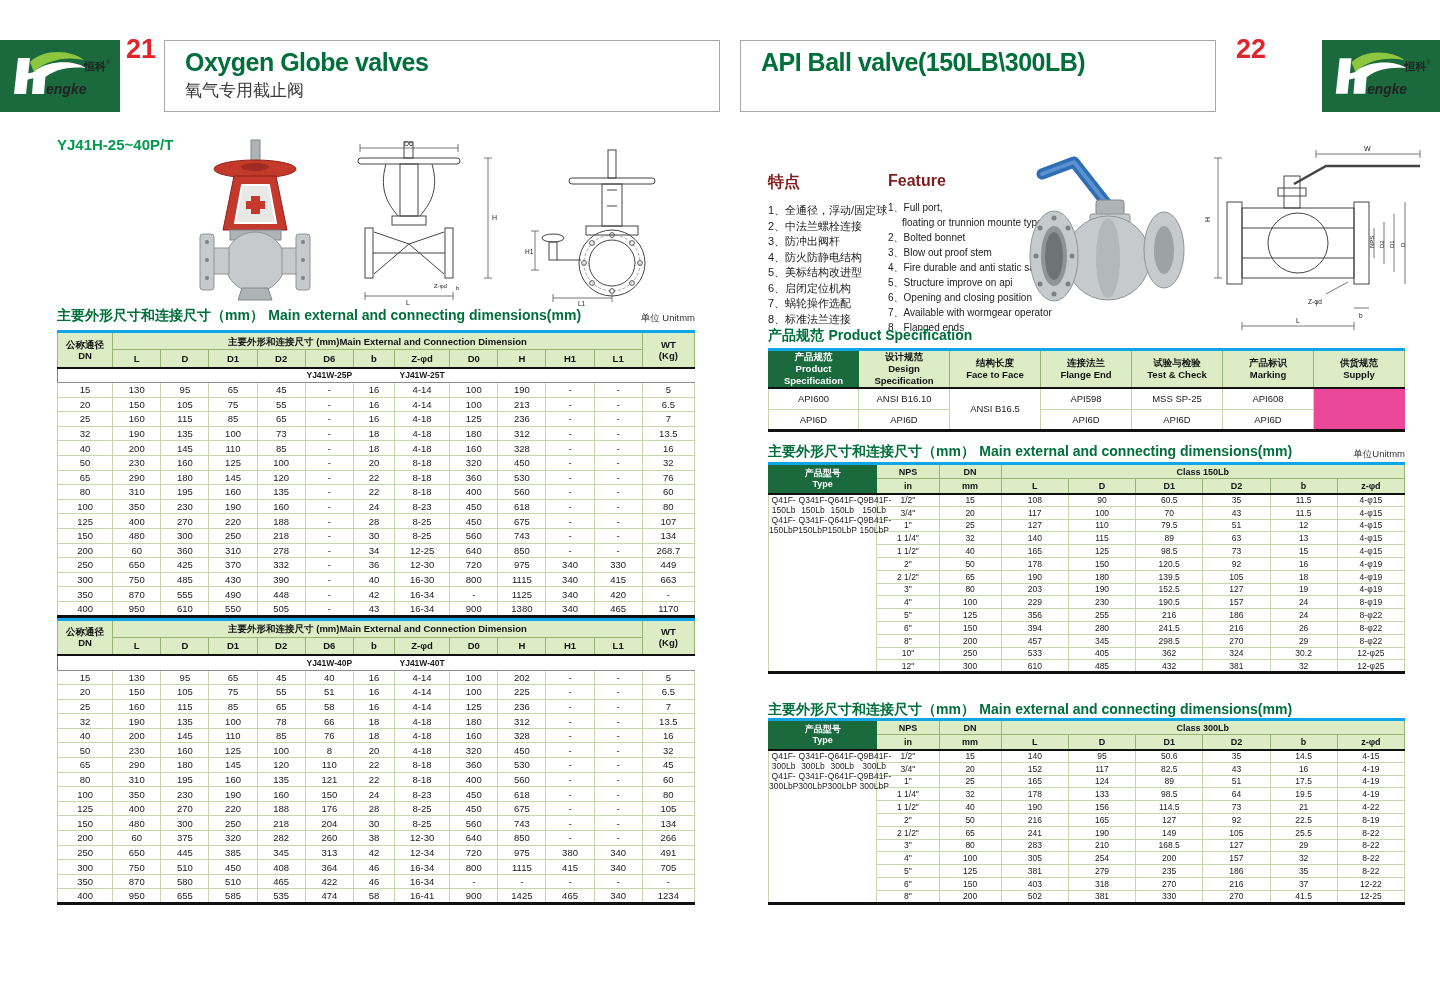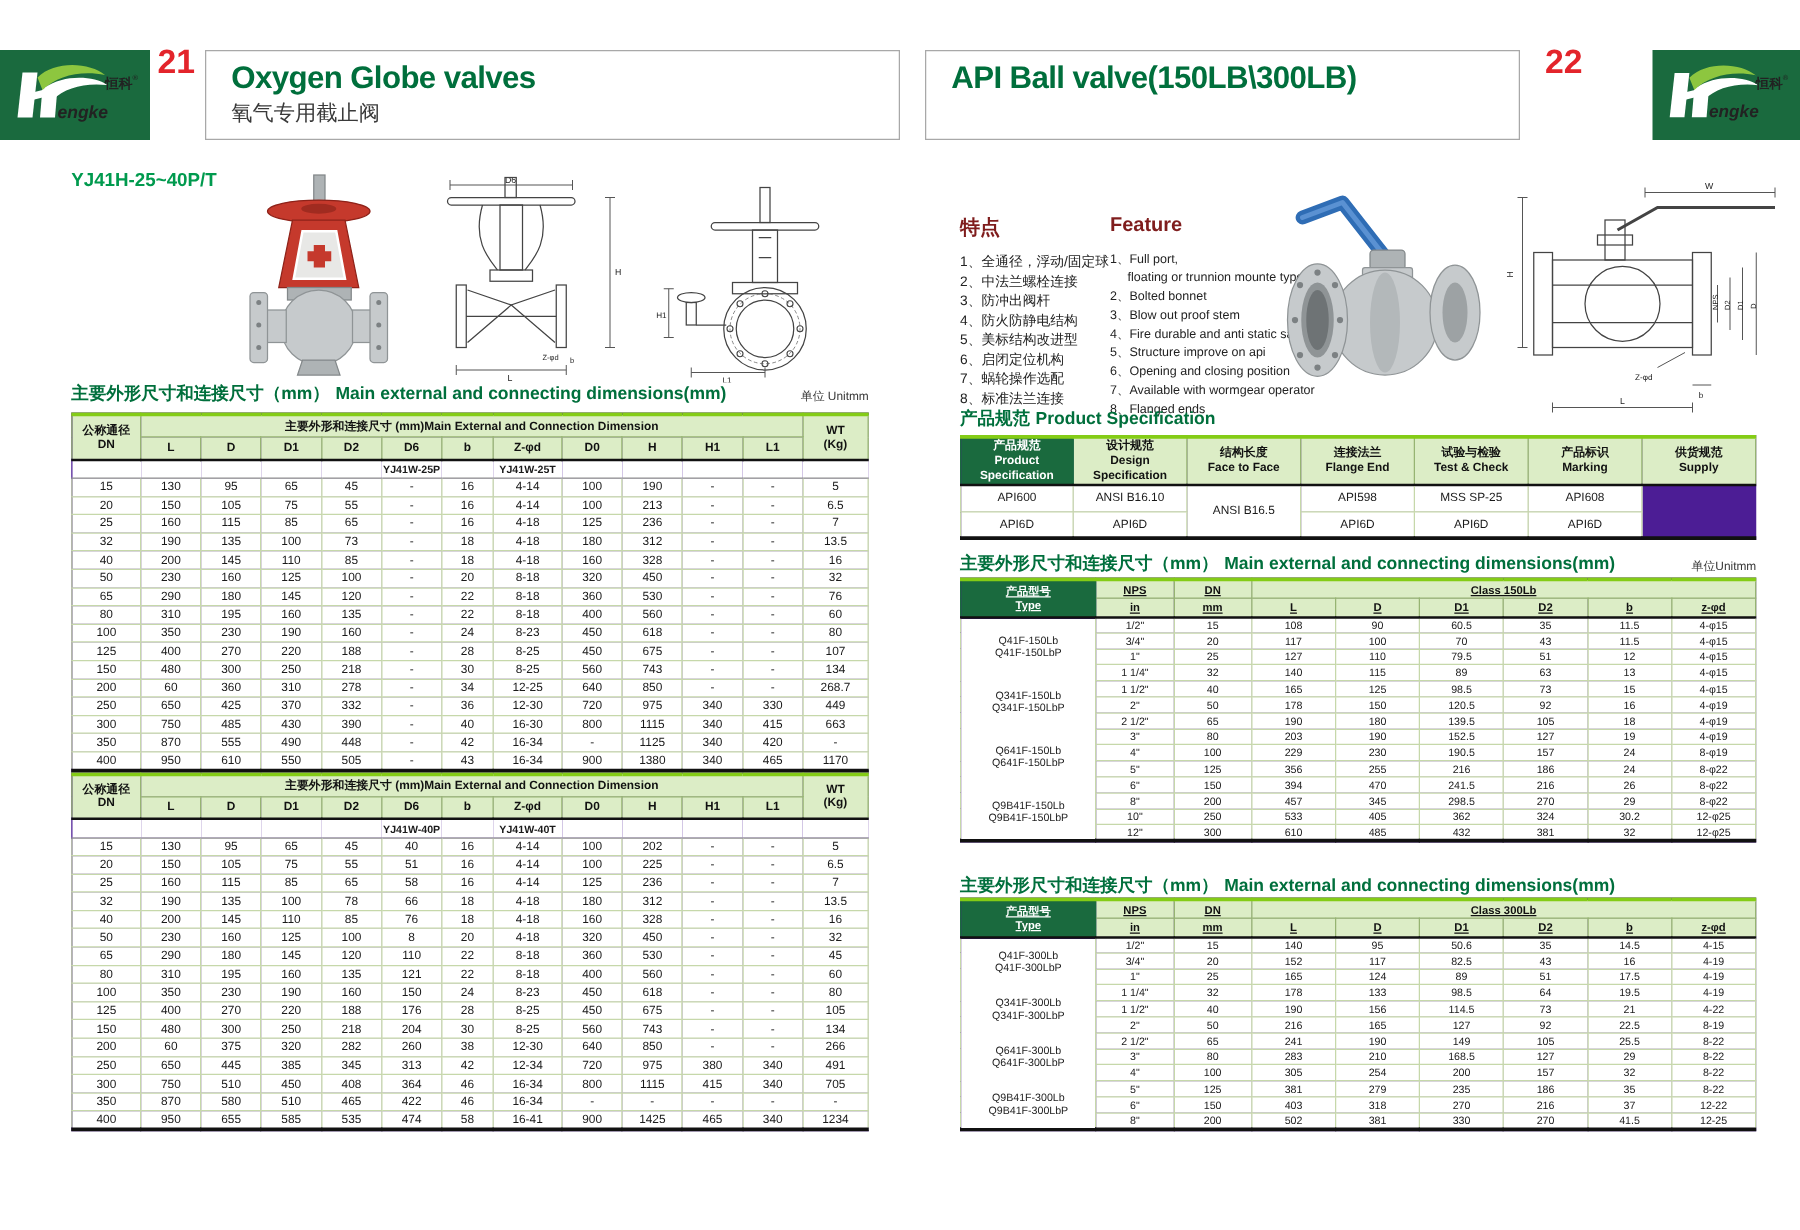--- a/index.html
+++ b/index.html
@@ -20,21 +20,21 @@
   .page-subtitle { font-size:17px; color:#3a3a3a; margin-top:2px; }
 
   
   .model-label { position:absolute; left:57px; top:136px; font-size:15px; font-weight:bold; color:#009a4e; }
   .section-title-row { position:absolute; display:flex; justify-content:space-between; align-items:flex-end; }
   .sec-title { font-size:14px; font-weight:bold; color:#006f3c; }
   .unit-label { font-size:9.5px; color:#333; }
 
   .left-tables { position:absolute; left:57px; top:330px; width:638px; }
 
-  table.gtable { border-collapse:collapse; table-layout:fixed; width:100%; border-top:3px solid #84cc16; border-bottom:3px solid #111; background:#4c1d95; }
+  table.gtable { border-collapse:collapse; table-layout:fixed; width:100%; border-top:3px solid #0ea5e9; border-bottom:3px solid #111; background:#ec4899; }
   table.gtable th { background:#dcedc6; border:1px solid #96b472; font-weight:bold; color:#111; padding:0; }
   table.gtable td { border:1px solid #c6d8aa; text-align:center; padding:0; background:#fff; }
   table.gtable thead { border-bottom:2px solid #111; }
 
   .t-left { margin-bottom:0; }
   .t-left th { font-size:9.5px; height:18px; line-height:11px; }
   .t-left td { font-size:9.5px; height:14.6px; }
   .t-left tr.model-row td { border-left:none; border-right:none; border-top:none; border-bottom:1px solid #8f8f8f; font-weight:bold; font-size:8.5px; height:15px; }
   .th-2line { line-height:10px; }
 
@@ -51,25 +51,25 @@
   .spec-table-wrap { position:absolute; left:768px; top:348px; width:637px; }
   .t-spec th { font-size:9.5px; height:38px; line-height:12px; }
   .t-spec td { font-size:9.5px; height:21px; }
   .t-spec .dark-cell { background:#1a6a3e; color:#fff; border:1px solid #1a6a3e; font-size:9.5px; line-height:12px; }
 
   .dim150-title { position:absolute; left:768px; top:442px; width:637px; }
   .dim150-wrap { position:absolute; left:768px; top:462px; width:637px; }
   .dim300-title { position:absolute; left:768px; top:700px; width:637px; }
   .dim300-wrap { position:absolute; left:768px; top:718px; width:637px; }
 
-  .t-right th { font-size:9px; height:15px;text-decoration:underline; }
+  .t-right th { font-size:9px; height:15px; }
   .t-right td { font-size:8.5px; height:12.8px; }
   .t-right .dark-cell { background:#1a6a3e; color:#fff; border:1px solid #1a6a3e; line-height:11px; }
   .type-cell { position:relative; background:#fff; }
-  .type-col { position:absolute; inset:0; display:flex; flex-direction:column; justify-content:space-around; }
+  .type-col { position:absolute; inset:0; display:flex; flex-direction:row; justify-content:space-around; }
   .type-group { font-size:8.5px; line-height:10px; color:#222; }
 
   
   .fig { position:absolute; }
   svg text { font-family:"Liberation Sans",sans-serif; fill:#222; }
   .dimline { stroke:#555; stroke-width:0.8; }
   .outline { stroke:#444; stroke-width:1; fill:none; }
   .steel { fill:#c6cacc; stroke:#8f9496; stroke-width:1; }
   .steel-dark { fill:#aeb3b5; stroke:#83888a; stroke-width:1; }
   .red-part { fill:#c5392c; stroke:#8e2219; stroke-width:1; }
@@ -1109,21 +1109,21 @@
           <td>255</td>
           <td>216</td>
           <td>186</td>
           <td>24</td>
           <td>8-φ22</td>
         </tr>
         <tr>
           <td>6"</td>
           <td>150</td>
           <td>394</td>
-          <td>470</td>
+          <td>280</td>
           <td>241.5</td>
           <td>216</td>
           <td>26</td>
           <td>8-φ22</td>
         </tr>
         <tr>
           <td>8"</td>
           <td>200</td>
           <td>457</td>
           <td>345</td>

